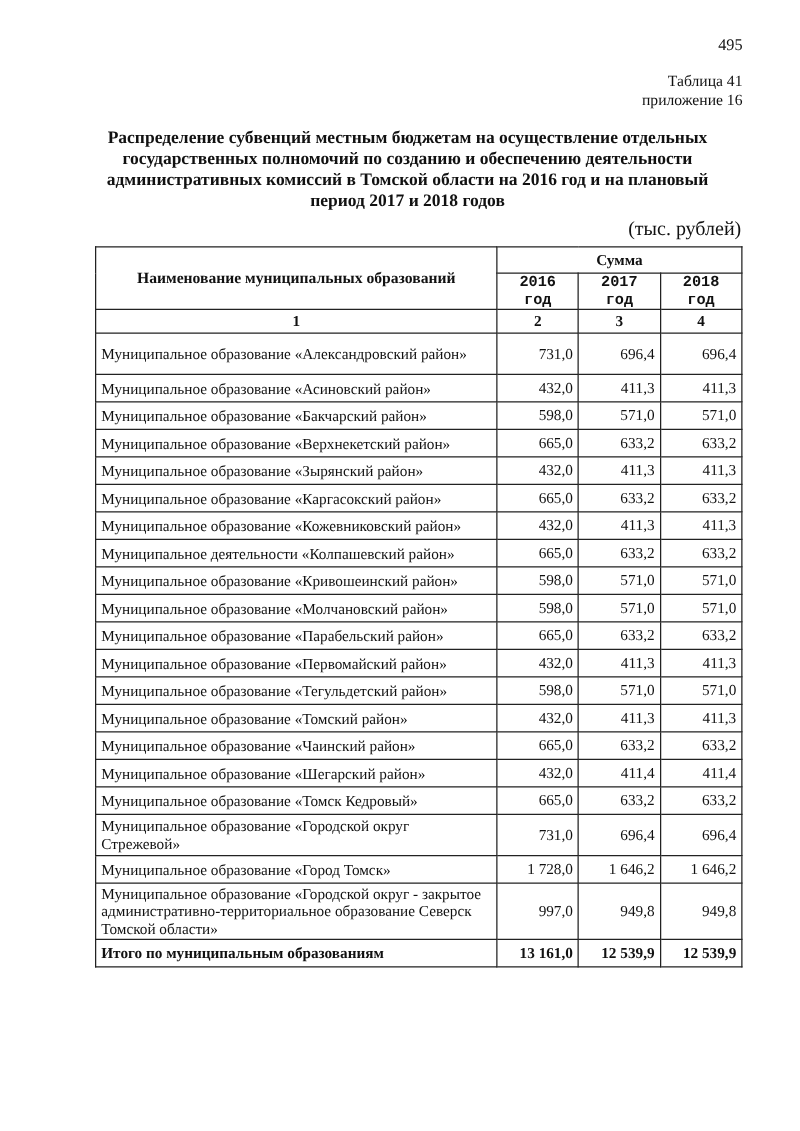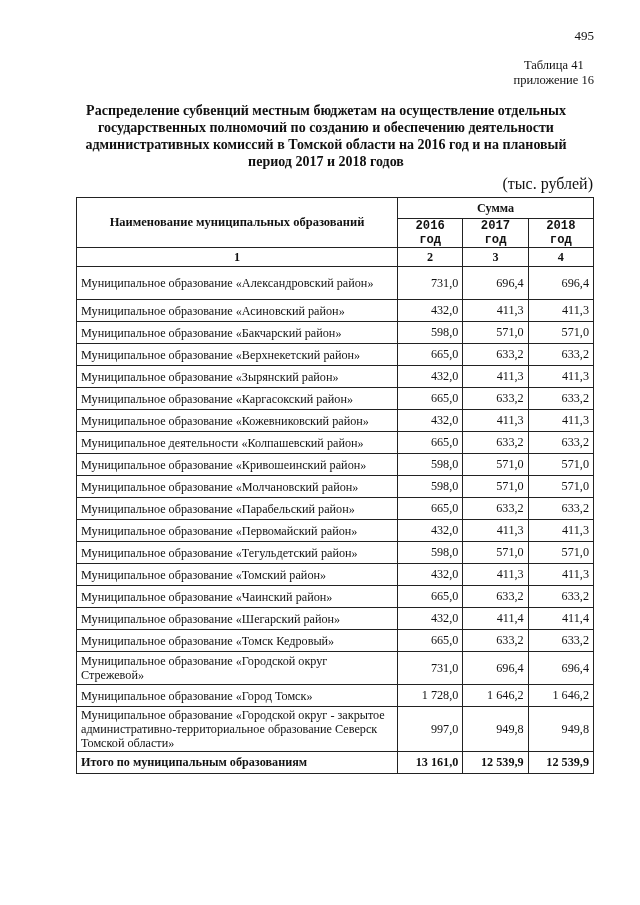--- a/index.html
+++ b/index.html
@@ -1,19 +1,19 @@
 <!DOCTYPE html>
 <html><head>
 <meta charset="utf-8">
 <style>
   html, body { margin:0; padding:0; background:#ffffff; }
   body { width:640px; height:905px; position:relative; overflow:hidden;
          font-family:"Liberation Serif","DejaVu Serif",serif; color:#111; }
   .pagenum { position:absolute; right:46px; top:28px; font-size:13px; }
-  .tbl-label { position:absolute; right:46px; top:58px; font-size:12.5px; text-align:center; line-height:15px; }
+  .tbl-label { position:absolute; right:46px; top:58px; font-size:12.5px; text-align:right; line-height:15px; }
   .title { position:absolute; left:66px; width:520px; top:102px; text-align:center;
            font-weight:bold; font-size:14px; line-height:17px; }
   .units { position:absolute; right:47px; top:175px; font-size:16px; }
   table { position:absolute; left:76px; top:197px; width:518px; border-collapse:collapse;
           font-size:12.2px; }
   td, th { border:1px solid #222; padding:0 4px; }
   th { font-weight:bold; }
   .c1 { width:312px; }
   .cnum { text-align:right; }
   .hdr-main { height:38px; text-align:center; vertical-align:middle; font-size:12.5px; }

